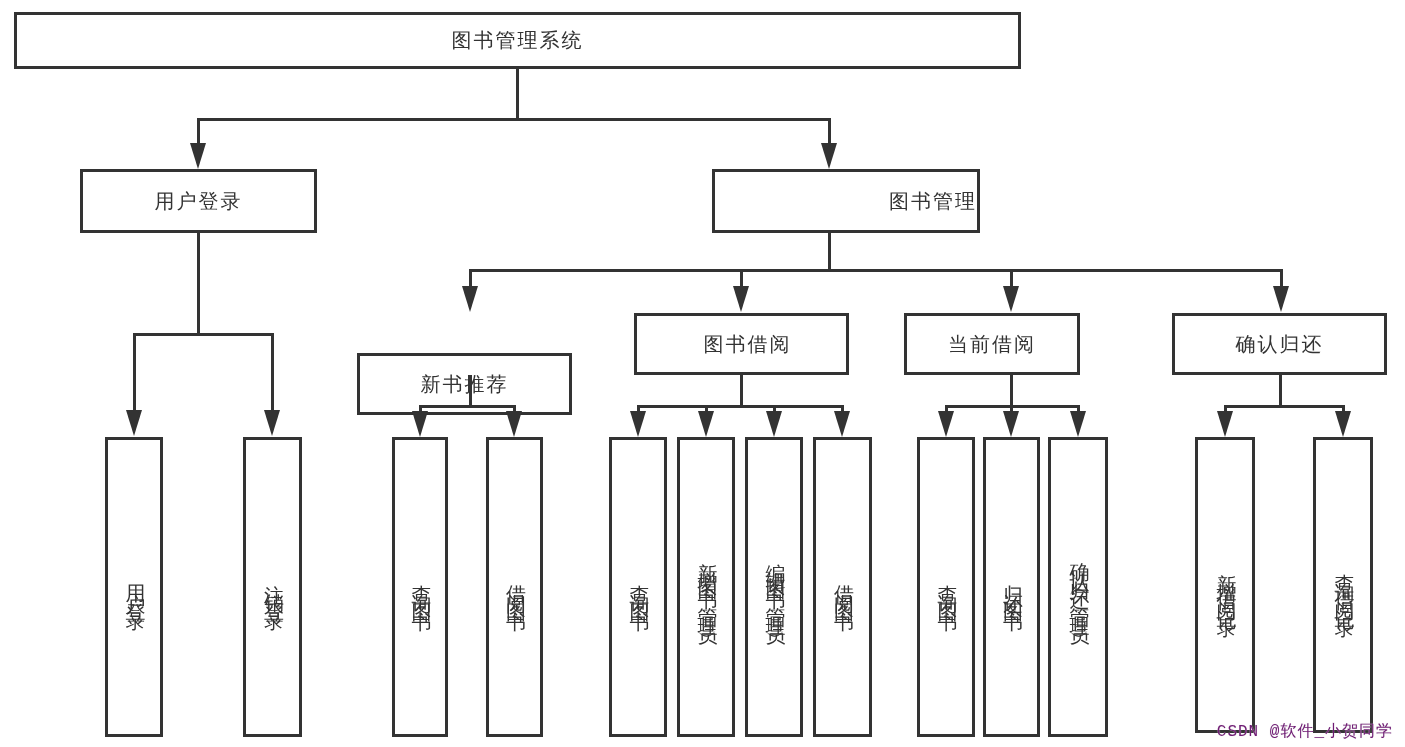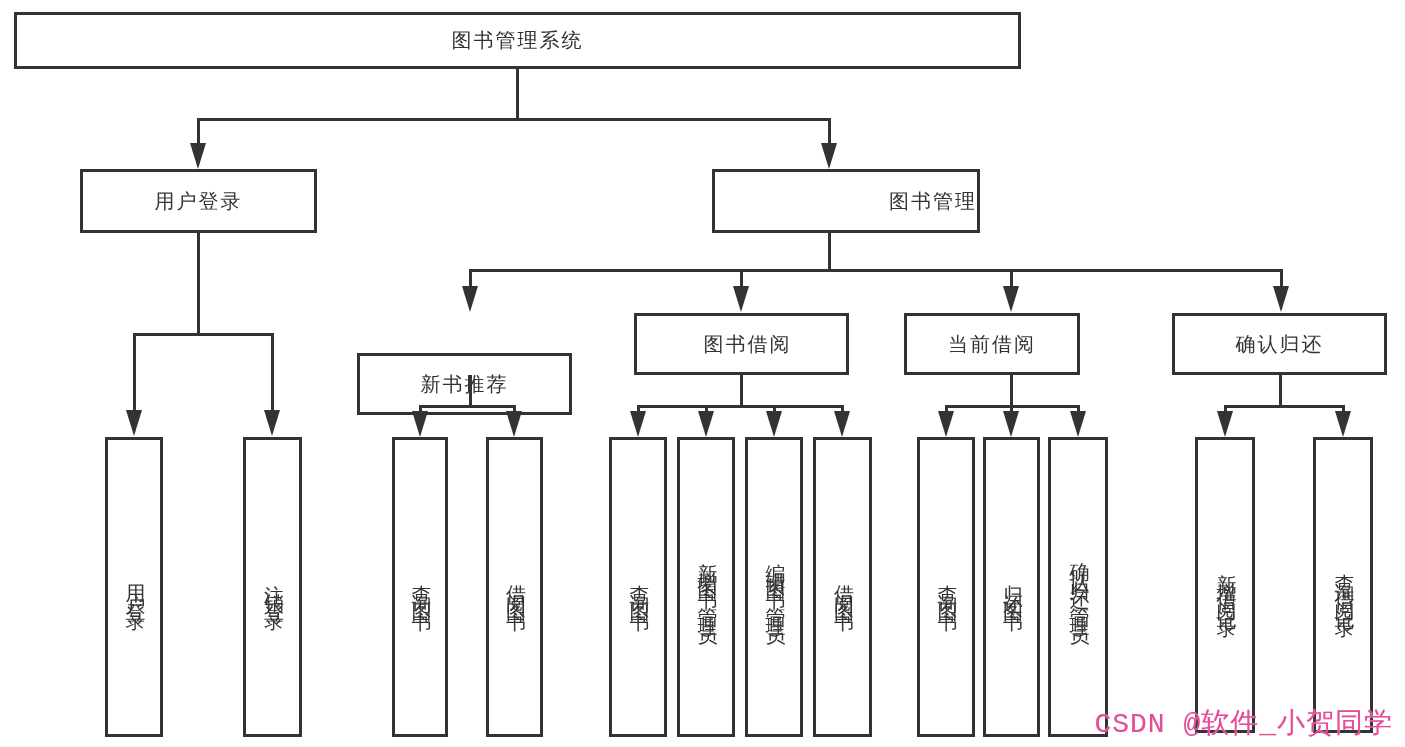--- a/index.html
+++ b/index.html
@@ -41,22 +41,22 @@
     position: absolute;
     width: 0; height: 0;
     border-left: 8px solid transparent;
     border-right: 8px solid transparent;
     border-top: 26px solid #333333;
   }
   .watermark {
     position: absolute;
     right: 12px;
     bottom: 5px;
-    font-size: 28px;
-    color: #ec4899;
+    font-size: 16px;
+    color: #701a75;
     letter-spacing: 1px;
     text-shadow: 0 0 1px #d9d9d9;
     white-space: nowrap;
     z-index: 5;
   }
 </style>
 </head>
 <body>
 
 <div class="canvas">

